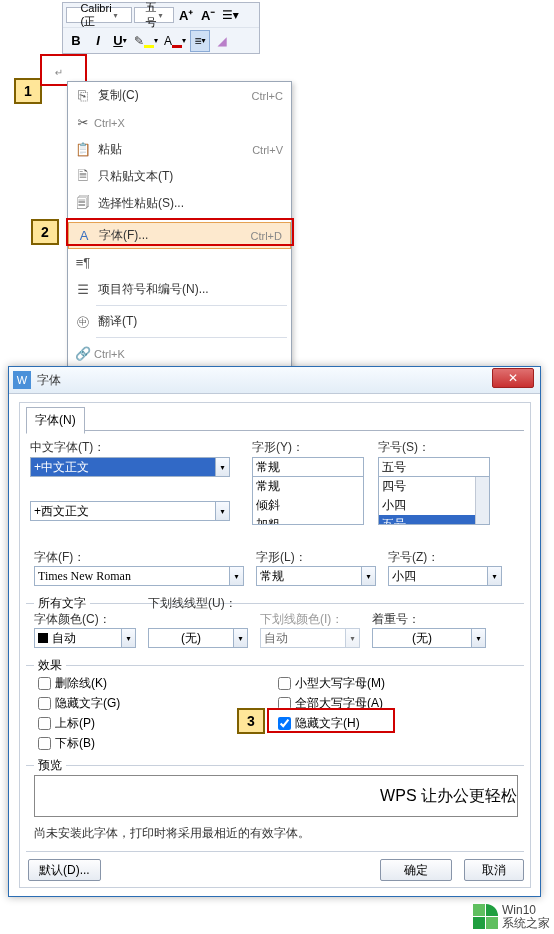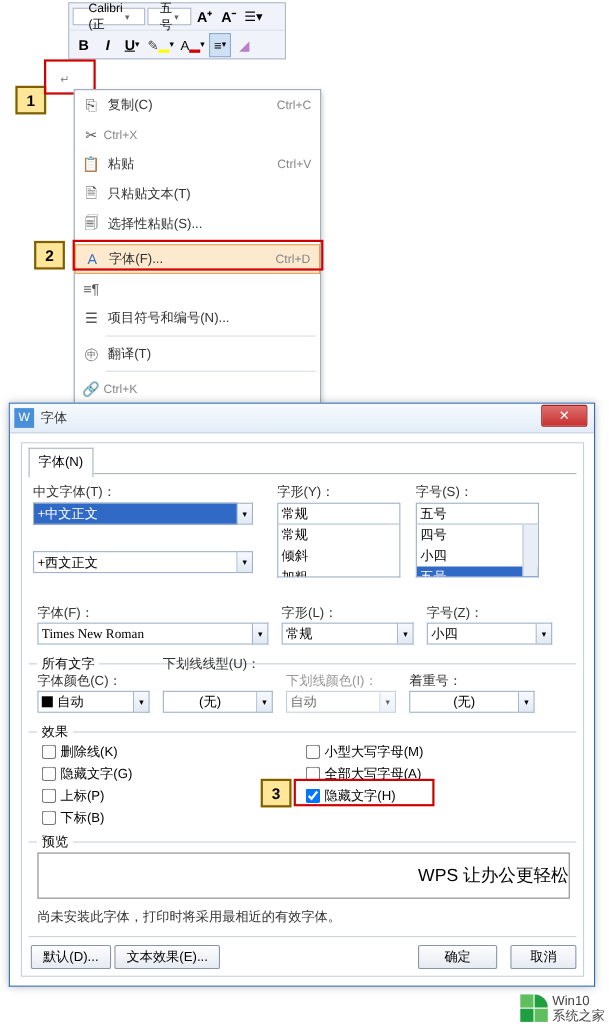--- a/index.html
+++ b/index.html
@@ -333,23 +333,20 @@
     </fieldset>
     <div class="row-abs" style="left:14px; top:372px; width:484px; height:42px; border:1px solid #888; display:flex; align-items:center; justify-content:flex-end; font-size:16px">
         <span>WPS 让办公更轻松</span>
       </div>
     <div class="row-abs" style="left:14px; top:422px; font-size:12px; color:#333"><span>尚未安装此字体，打印时将采用最相近的有效字体。</span></div>
 
     <div class="row-abs" style="left:6px; top:448px; width:498px; border-top:1px solid #c8d0dc"></div>
     <button class="btn row-abs" style="left:8px; top:456px">
         <span>默认(D)...</span>
       </button>
-    <button class="btn row-abs" style="left:84px; top:456px">
-        <span>文本效果(E)...</span>
-      </button>
     <button class="btn row-abs" style="left:360px; top:456px; width:72px; justify-content:center">
         <span>确定</span>
       </button>
     <button class="btn row-abs" style="left:444px; top:456px; width:60px; justify-content:center">
         <span>取消</span>
       </button>
   </div>
 </div>
 
 <div class="step-num" style="left:237px; top:708px">

